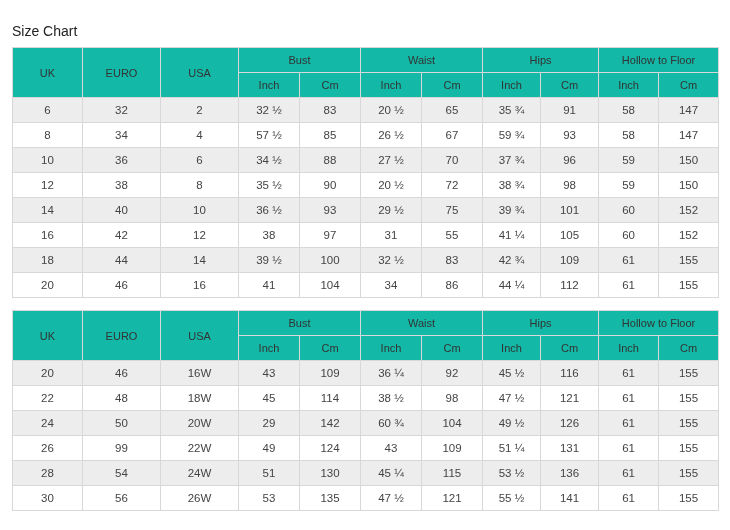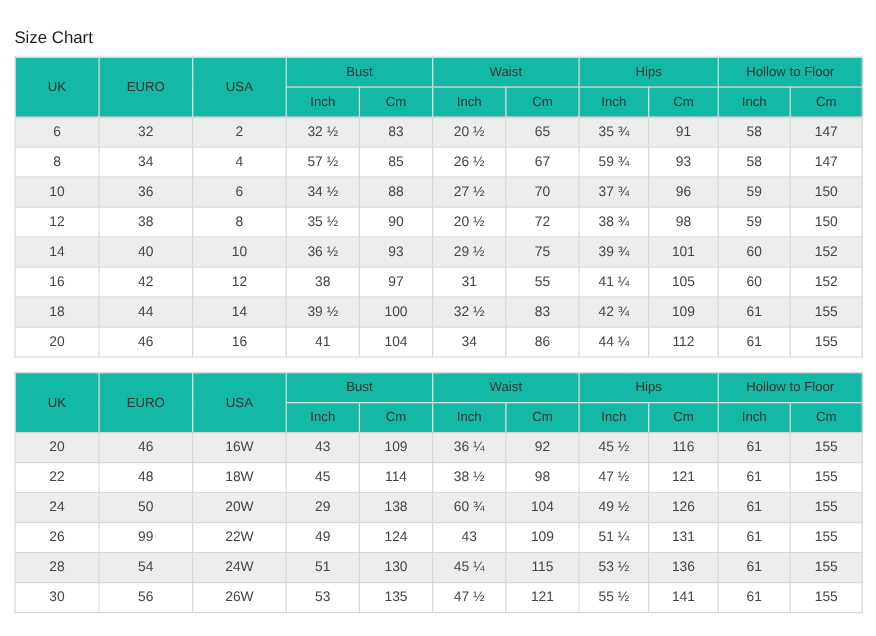--- a/index.html
+++ b/index.html
@@ -282,21 +282,21 @@
         <td>47 ½</td>
         <td>121</td>
         <td>61</td>
         <td>155</td>
       </tr>
       <tr class="row-shaded">
         <td>24</td>
         <td>50</td>
         <td>20W</td>
         <td>29</td>
-        <td>138</td>
+        <td>142</td>
         <td>60 ¾</td>
         <td>104</td>
         <td>49 ½</td>
         <td>126</td>
         <td>61</td>
         <td>155</td>
       </tr>
       <tr class="row-plain">
         <td>26</td>
         <td>99</td>

